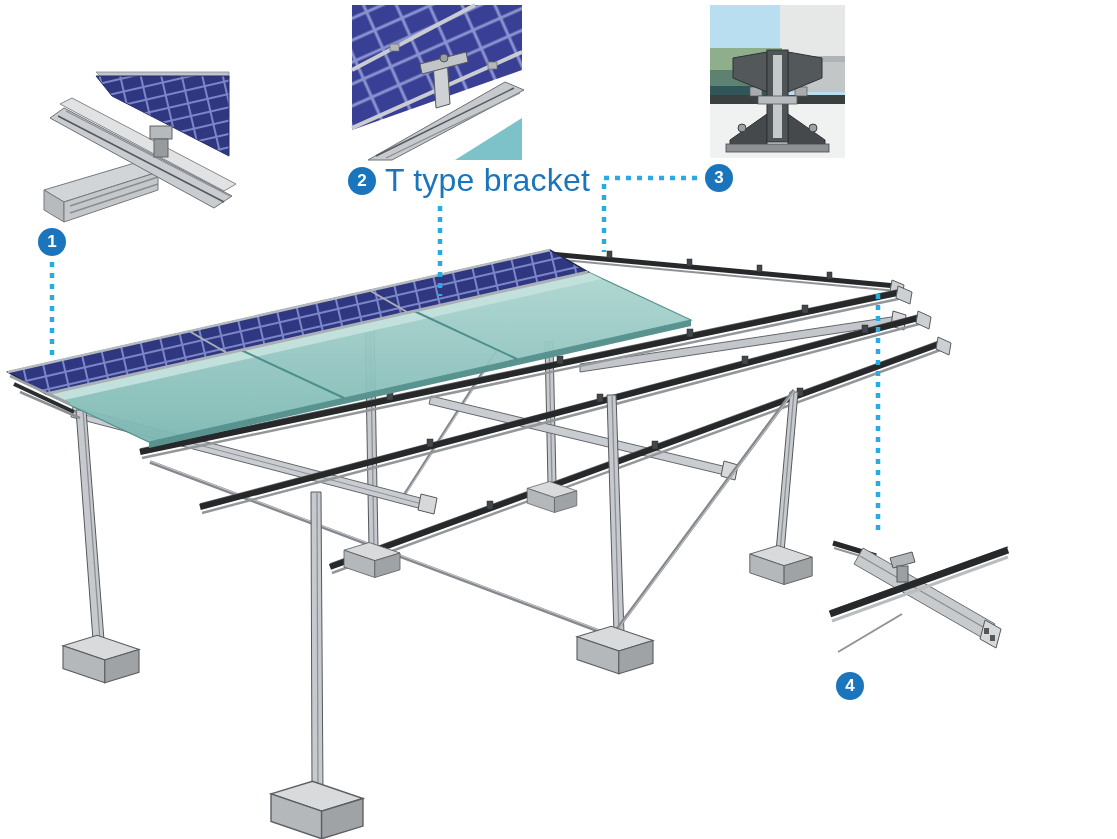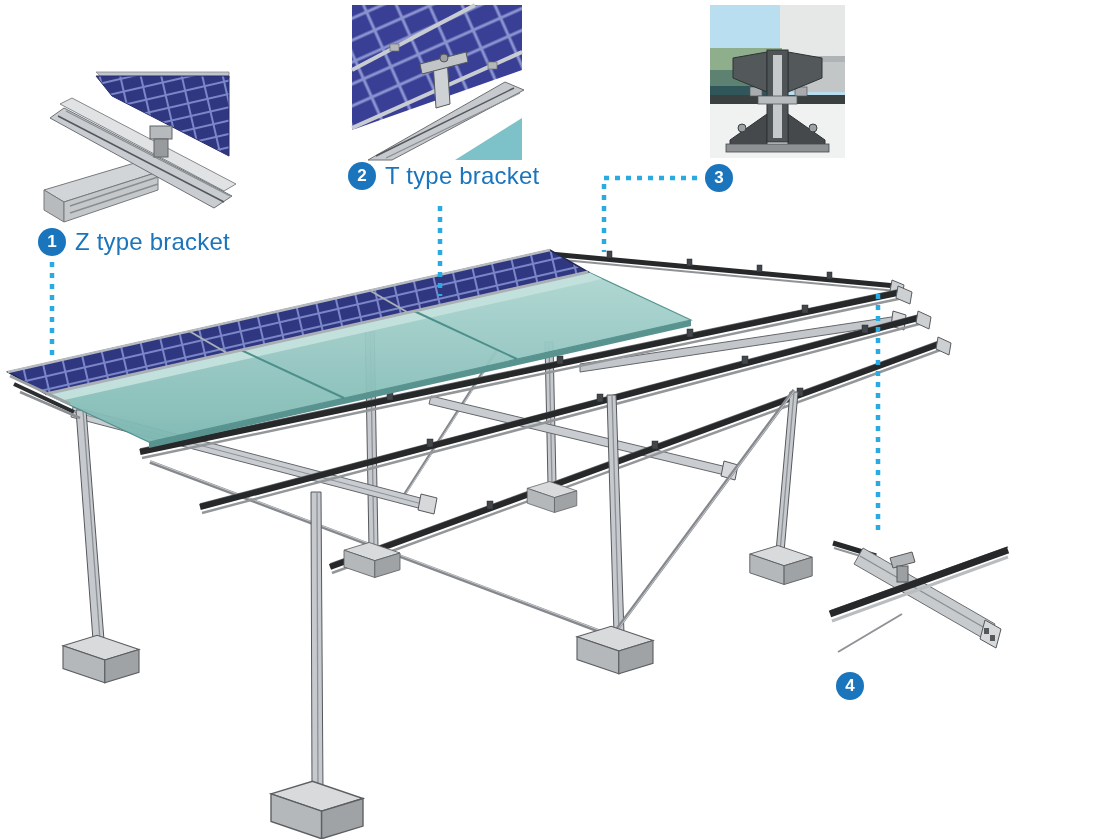--- a/index.html
+++ b/index.html
@@ -3,21 +3,21 @@
 <meta charset="utf-8">
 <style>
   html,body{margin:0;padding:0;background:#ffffff;}
   .stage{position:relative;width:1117px;height:839px;background:#ffffff;overflow:hidden;
          font-family:"Liberation Sans", sans-serif;}
   svg{position:absolute;left:0;top:0;}
   .callout{position:absolute;display:flex;align-items:center;gap:9px;white-space:nowrap;}
   .badge{width:28px;height:28px;border-radius:50%;background:#1b75bc;color:#ffffff;
          display:flex;align-items:center;justify-content:center;
          font-size:17px;font-weight:bold;flex:0 0 auto;}
-  .callout-text{color:#1b75bc;font-size:24px;letter-spacing:0.2px;}
+  .callout-text{color:#1b75bc;font-size:32px;letter-spacing:0.2px;}
 </style>
 </head>
 <body>
 
 <div class="stage">
 
 <svg width="1117" height="839" viewBox="0 0 1117 839">
   <defs>
     <pattern id="pv" width="20" height="13" patternUnits="userSpaceOnUse" patternTransform="rotate(-13)">
       <rect width="20" height="13" fill="#7b86c8"></rect>
@@ -220,21 +220,20 @@
   <g stroke="#29abe2" stroke-width="4.5" stroke-dasharray="5 6" fill="none">
     <path d="M52,262 V358"></path>
     <path d="M440,206 V296"></path>
     <path d="M697,178 H604 V252"></path>
     <path d="M878,294 V531"></path>
   </g>
 </svg>
 
 <div class="callout" style="left:38px;top:228px">
   <span class="badge">1</span>
-  <span class="callout-text">Z type bracket</span>
 </div>
 
 <div class="callout" style="left:348px;top:162px">
   <span class="badge">2</span>
   <span class="callout-text">T type bracket</span>
 </div>
 
 <div class="callout" style="left:705px;top:164px">
   <span class="badge">3</span>
 </div>

